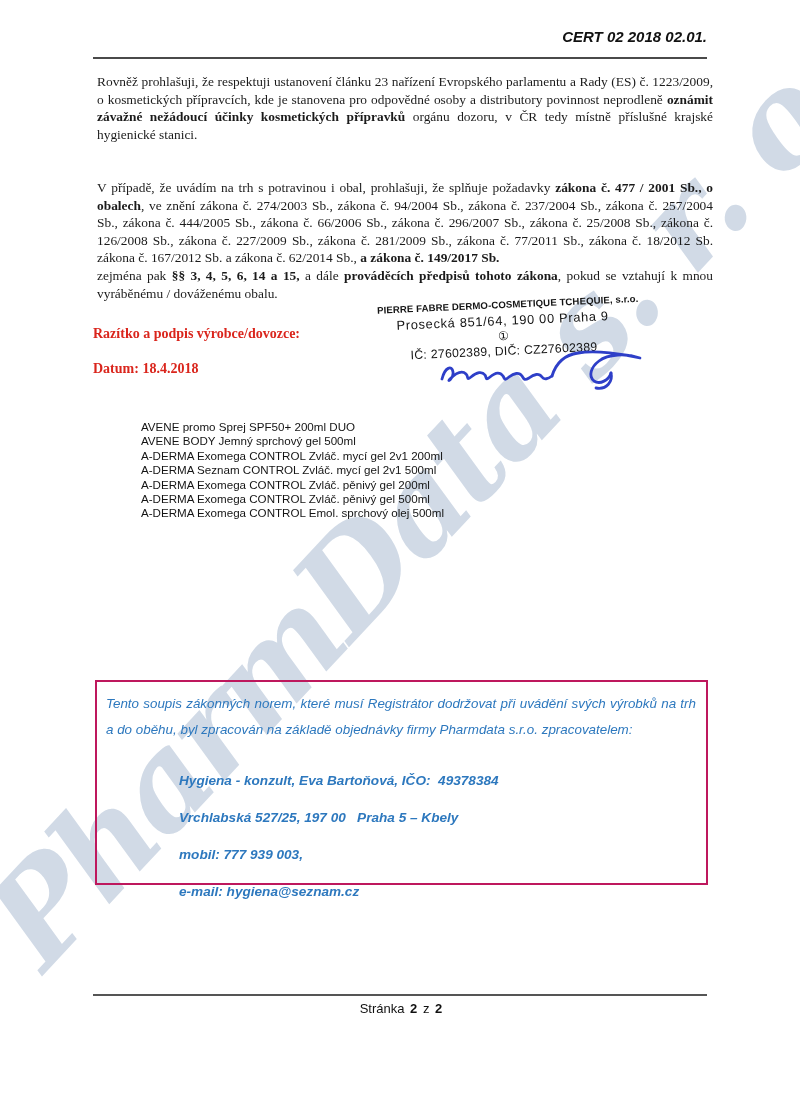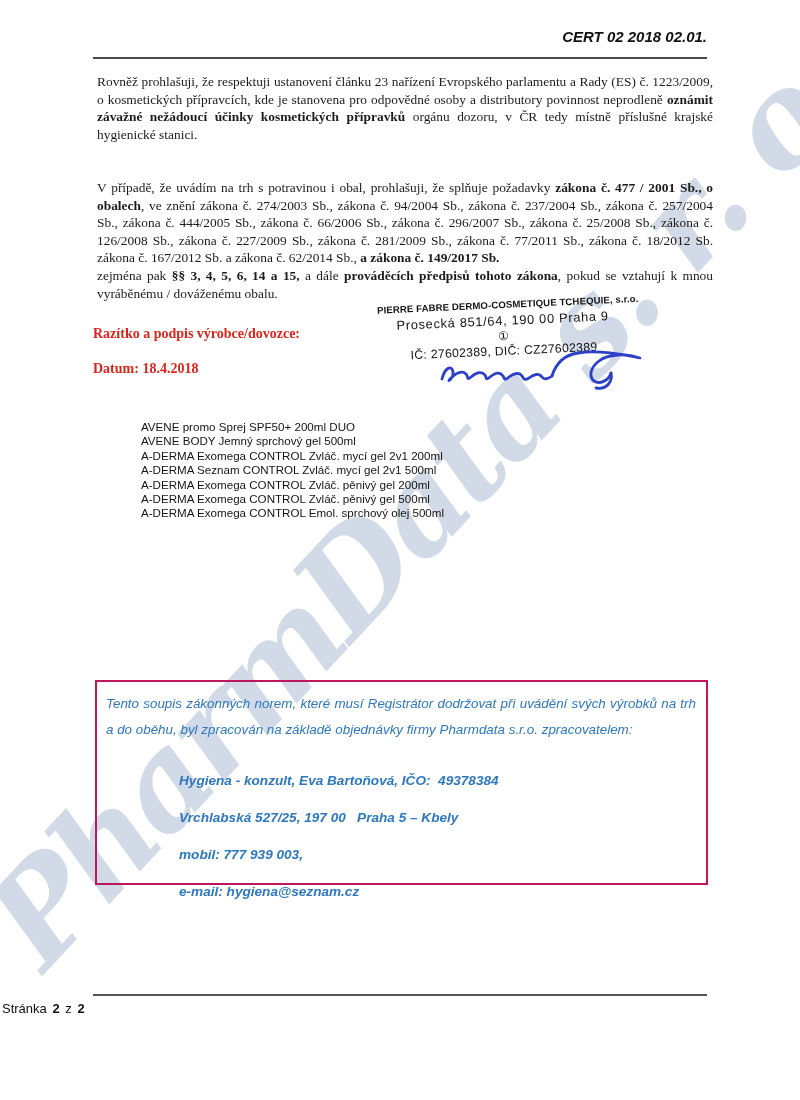--- a/index.html
+++ b/index.html
@@ -72,21 +72,21 @@
   }
   .info-intro { font-size:13.4px; line-height:26px; text-align:justify; }
   .info-line {
     font-weight:bold; font-size:13.6px; margin-left:73px; margin-top:22px;
     white-space:pre-wrap;
   }
   .info-line.first { margin-top:30px; }
 
   
   .footer-text {
-    position:absolute; top:1001px; left:0; width:800px; text-align:left;
+    position:absolute; top:1001px; left:0; width:800px; text-align:center;
     font-family:"Liberation Sans", sans-serif; font-size:13px; color:#111;
   }
   .footer-text b { font-weight:bold; }
   .footer-text span { margin:0 2px; }
 </style>
 </head>
 <body>
 
 <div class="page">
 

